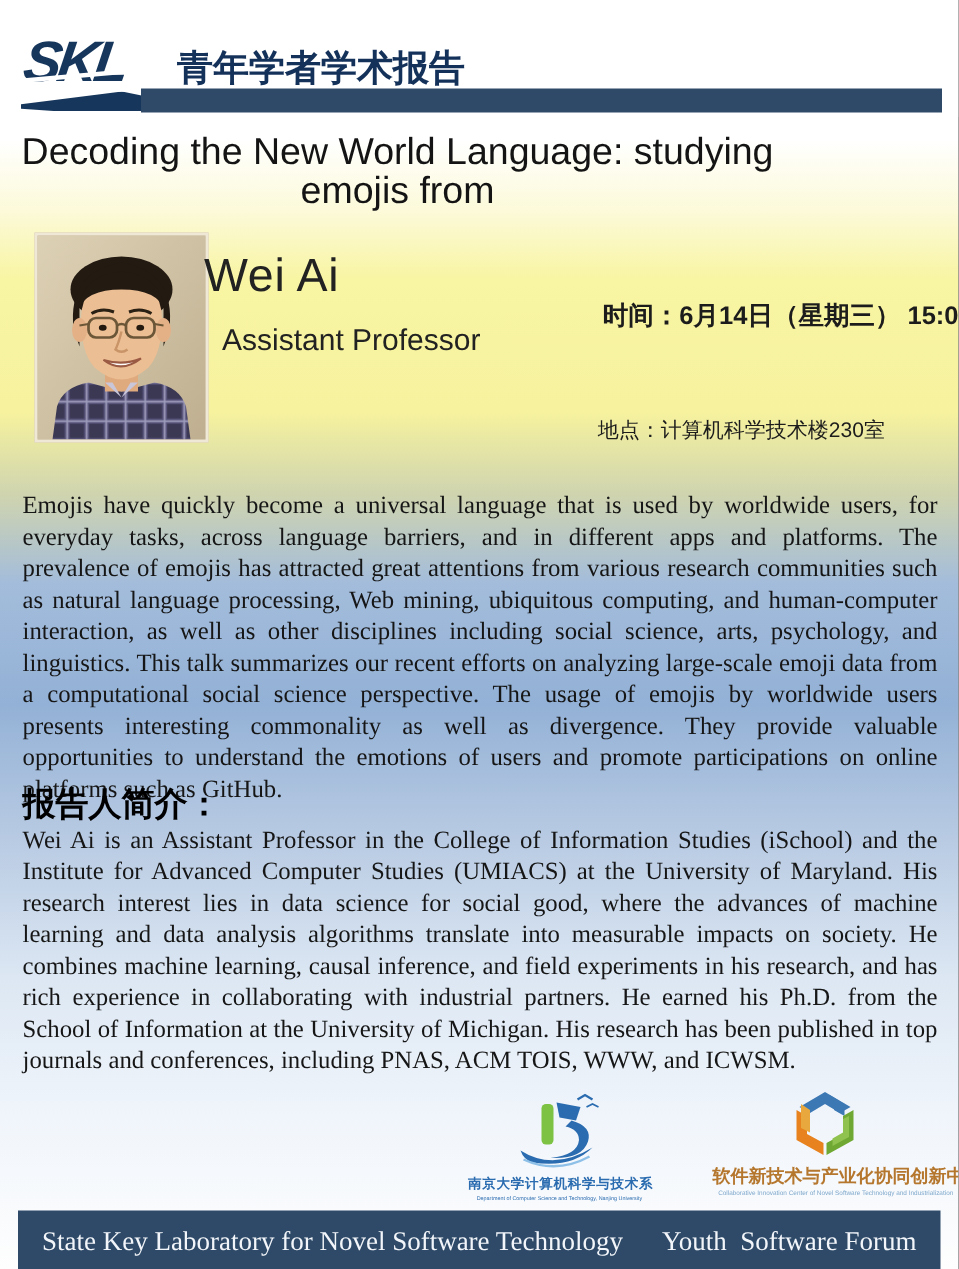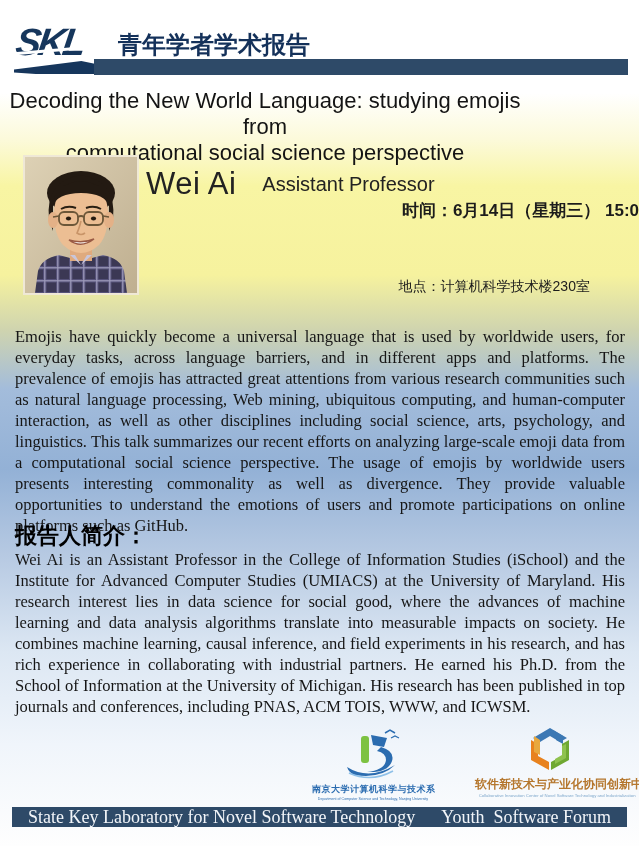--- a/index.html
+++ b/index.html
@@ -19,27 +19,27 @@
               color:#16365C; letter-spacing:-3px; transform:skewX(-8deg); line-height:38px; }
   .skl-slash { position:absolute; left:0; top:25px; width:99px; height:3px; background:#ffffff; transform:rotate(-5deg); }
   .skl-swoosh { position:absolute; left:0; bottom:0; width:99px; height:13px; background:#16365C;
                 clip-path:polygon(0 65%, 68% 0, 100% 50%, 100% 100%, 22% 100%, 0 88%); }
   .header-title { position:absolute; left:118px; top:29px; display:flex; gap:32px; white-space:nowrap;
                   font-size:24px; font-weight:bold; color:#14315A; }
   .header-bar { position:absolute; left:94px; top:59px; width:534px; height:16px; background:#2E4A68; }
 
   
   .talk-title { position:absolute; top:88px; left:0; width:530px; text-align:center;
-                font-size:22px; line-height:26px; color:#141414; }
+                font-size:25px; line-height:26px; color:#141414; }
 
   
   .photo-frame { position:absolute; left:23px; top:155px; width:116px; height:140px;
                  border:2px solid #efe8d6; background:#c9ba9c; }
   .photo-frame svg { display:block; width:112px; height:136px; }
-  .speaker-line1 { position:absolute; left:146px; top:166px; display:flex; align-items:center; gap:14px; color:#222; }
+  .speaker-line1 { position:absolute; left:136px; top:166px; display:flex; align-items:flex-start; gap:14px; color:#222;flex-direction:column; }
   .speaker-name { font-size:31px; letter-spacing:0.5px; }
   .speaker-title { font-size:20px;margin-left:12px; }
   .time-info { position:absolute; left:383px; top:179px; font-size:17px; font-weight:bold; color:#1c1c1c; white-space:pre; }
   .affiliation { position:absolute; left:145px; top:261px; font-size:19px; color:#222; }
   .venue-info { position:absolute; left:383px; top:262px; font-size:14px; font-weight:normal; color:#1c1c1c; white-space:pre; }
 
   
   .section-heading { position:absolute; left:15px; font-size:22px; font-weight:bold; color:#000; }
   .abstract-heading { top:299px; }
   .abstract-body { position:absolute; left:15px; top:326px; width:610px;
@@ -54,21 +54,21 @@
   .logo-nju { position:absolute; left:312px; top:729px; width:116px; text-align:center; }
   .logo-nju svg { display:block; margin:0 auto; }
   .logo-nju .logo-name { font-size:9px; font-weight:bold; color:#2B6CB0; letter-spacing:0.5px; margin-top:2px; white-space:nowrap; }
   .logo-nju .logo-sub { font-size:4px; color:#2B6CB0; transform:scale(0.9); white-space:nowrap; }
   .logo-cic { position:absolute; left:475px; top:726px; width:150px; text-align:center; }
   .logo-cic svg { display:block; margin:0 auto; }
   .logo-cic .logo-name { font-size:12px; font-weight:bold; color:#B5772E; margin-top:2px; white-space:nowrap; }
   .logo-cic .logo-sub { font-size:4.5px; color:#7FA8CC; white-space:nowrap; transform:scale(0.95); }
 
   
-  .footer-bar { position:absolute; left:12px; top:807px; width:615px; height:20px; background:#2E4A68;
+  .footer-bar { position:absolute; left:12px; top:807px; width:615px; height:40px; background:#2E4A68;
                 display:flex; align-items:center; justify-content:center; gap:26px;
                 font-family:"Liberation Serif", serif; font-size:18px; color:#f2f5f9; white-space:pre; }
 </style>
 </head>
 <body>
 
 <div class="page">
 
   <div class="header">
     <div class="skl-logo">
@@ -77,21 +77,20 @@
       <div class="skl-swoosh"></div>
     </div>
     <div class="header-title">
       <span>青年学者学术报告</span>
     </div>
     <div class="header-bar"></div>
   </div>
 
   <div class="talk-title">
     <div>Decoding the New World Language: studying emojis from</div>
-    <div>computational social science perspective</div>
   </div>
 
   <div class="photo-frame">
     <svg viewBox="0 0 112 136" xmlns="http://www.w3.org/2000/svg">
       <defs>
         <linearGradient id="tanbg" x1="0" y1="0" x2="1" y2="1">
           <stop offset="0" stop-color="#DDD1B5"></stop>
             <stop offset="1" stop-color="#BFAF90"></stop>
         </linearGradient>
         <pattern id="plaid" width="13" height="13" patternUnits="userSpaceOnUse">

